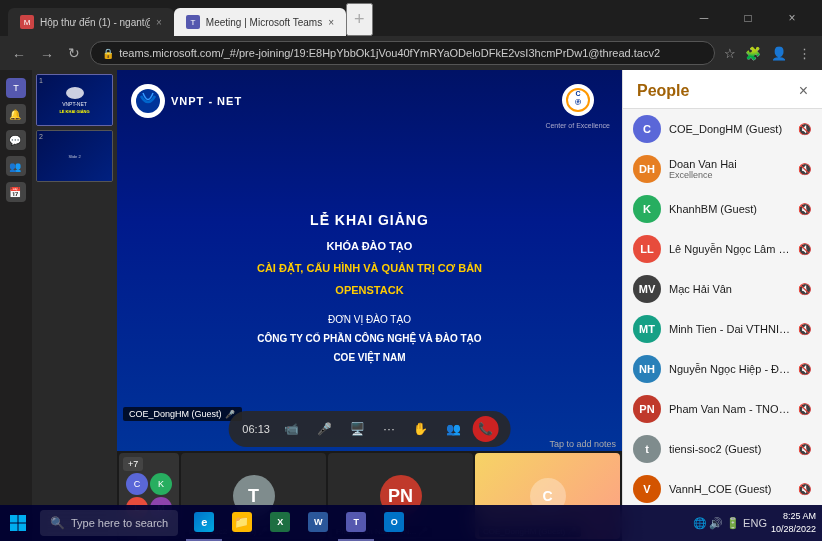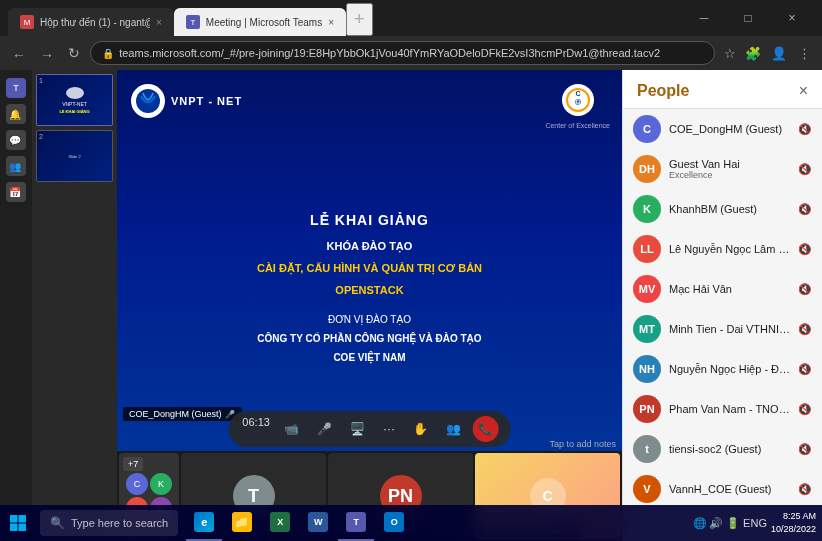--- a/index.html
+++ b/index.html
@@ -53,21 +53,21 @@
     .slide-title-main { color: white; font-size: 14px; font-weight: bold; text-align: center; letter-spacing: 1px; margin-bottom: 6px; }
     .slide-subtitle { color: white; font-size: 11px; font-weight: bold; text-align: center; margin-bottom: 4px; }
     .slide-highlight { color: #ffcc00; font-size: 11px; font-weight: bold; text-align: center; margin-bottom: 4px; }
     .slide-unit-label { color: white; font-size: 10px; text-align: left; margin-bottom: 2px; }
     .slide-unit-name { color: white; font-size: 10px; font-weight: bold; text-align: center; margin-bottom: 2px; }
 
     
     .presenter-name-bar { position: absolute; bottom: 30px; left: 6px; background: rgba(0,0,0,0.7); color: white; font-size: 9px; padding: 2px 6px; border-radius: 2px; display: flex; align-items: center; gap: 4px; }
     .mic-indicator { color: #f60; font-size: 8px; }
 
-    .controls-bar { position: absolute; bottom: 4px; left: 50%; transform: translateX(-50%); display: flex; gap: 6px; background: rgba(40,40,40,0.9); border-radius: 24px; padding: 5px 12px; }
+    .controls-bar { position: absolute; bottom: 4px; left: 50%; transform: translateX(-50%); display: flex; align-items: center; gap: 6px; background: rgba(40,40,40,0.9); border-radius: 24px; padding: 5px 12px; }
     .ctrl-btn { background: none; border: none; color: #ddd; font-size: 12px; cursor: pointer; padding: 3px 6px; border-radius: 50%; display: flex; align-items: center; justify-content: center; }
     .ctrl-btn.red { background: #cc2222; color: white; border-radius: 50%; width: 26px; height: 26px; }
     .ctrl-timer { color: #ddd; font-size: 11px; min-width: 32px; text-align: center; }
     .slide-notes { position: absolute; bottom: 0; right: 0; color: #aaa; font-size: 9px; padding: 2px 6px; }
 
     
     .participant-strip { height: 90px; background: #1a1a1a; display: flex; gap: 2px; padding: 2px; position: relative; }
     .participant-thumb { flex: 1; background: #2a2a2a; border-radius: 4px; overflow: hidden; position: relative; display: flex; align-items: center; justify-content: center; }
     .participant-thumb .p-name { position: absolute; bottom: 2px; left: 4px; background: rgba(0,0,0,0.7); color: white; font-size: 8px; padding: 1px 4px; border-radius: 2px; display: flex; align-items: center; gap: 2px; }
     .avatar-circle { width: 42px; height: 42px; border-radius: 50%; display: flex; align-items: center; justify-content: center; font-size: 18px; font-weight: bold; color: white; }
@@ -291,21 +291,21 @@
         <div class="person-avatar" style="background:#5a67d8;">C</div>
         <div class="person-info">
           <div class="person-name">COE_DongHM (Guest)</div>
         </div>
         <span class="person-mic">🔇</span>
       </div>
 
       <div class="person-item">
         <div class="person-avatar" style="background:#e67e22;">DH</div>
         <div class="person-info">
-          <div class="person-name">Guest Van Hai</div>
+          <div class="person-name">Doan Van Hai</div>
           <div class="person-role">Excellence</div>
         </div>
         <span class="person-mic">🔇</span>
       </div>
 
       <div class="person-item">
         <div class="person-avatar" style="background:#27ae60;">K</div>
         <div class="person-info">
           <div class="person-name">KhanhBM (Guest)</div>
         </div>
@@ -314,21 +314,21 @@
 
       <div class="person-item">
         <div class="person-avatar" style="background:#e74c3c;">LL</div>
         <div class="person-info">
           <div class="person-name">Lê Nguyễn Ngọc Lâm - SNO...</div>
         </div>
         <span class="person-mic">🔇</span>
       </div>
 
       <div class="person-item">
-        <div class="person-avatar" style="background:#ef4444;">MV</div>
+        <div class="person-avatar" style="background:#404040;">MV</div>
         <div class="person-info">
           <div class="person-name">Mạc Hải Vân</div>
         </div>
         <span class="person-mic">🔇</span>
       </div>
 
       <div class="person-item">
         <div class="person-avatar" style="background:#16a085;">MT</div>
         <div class="person-info">
           <div class="person-name">Minh Tien - Dai VTHNI (Gue...</div>

